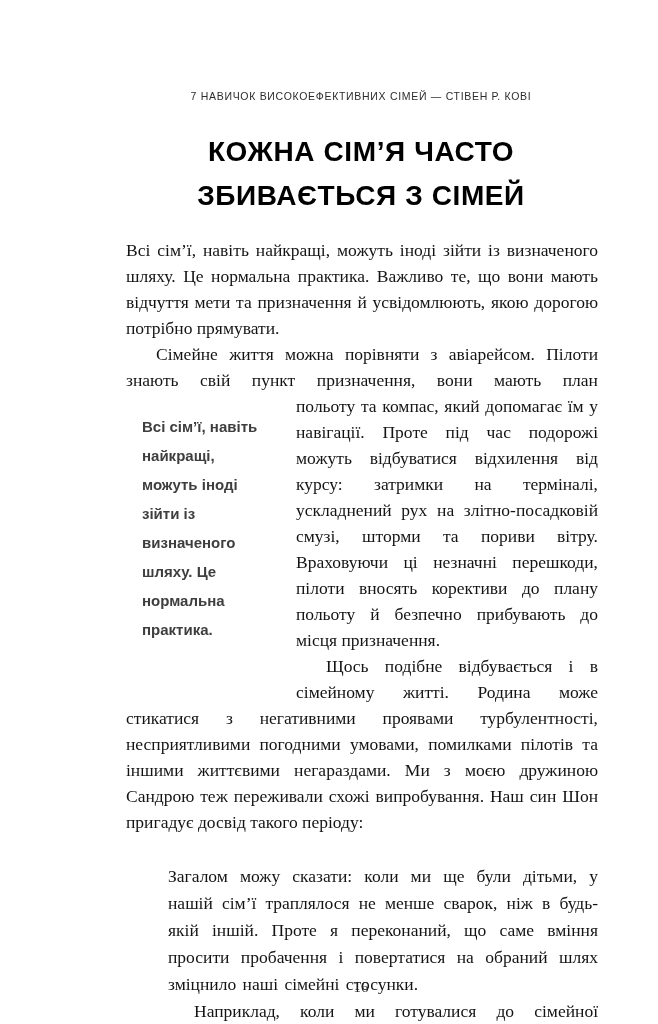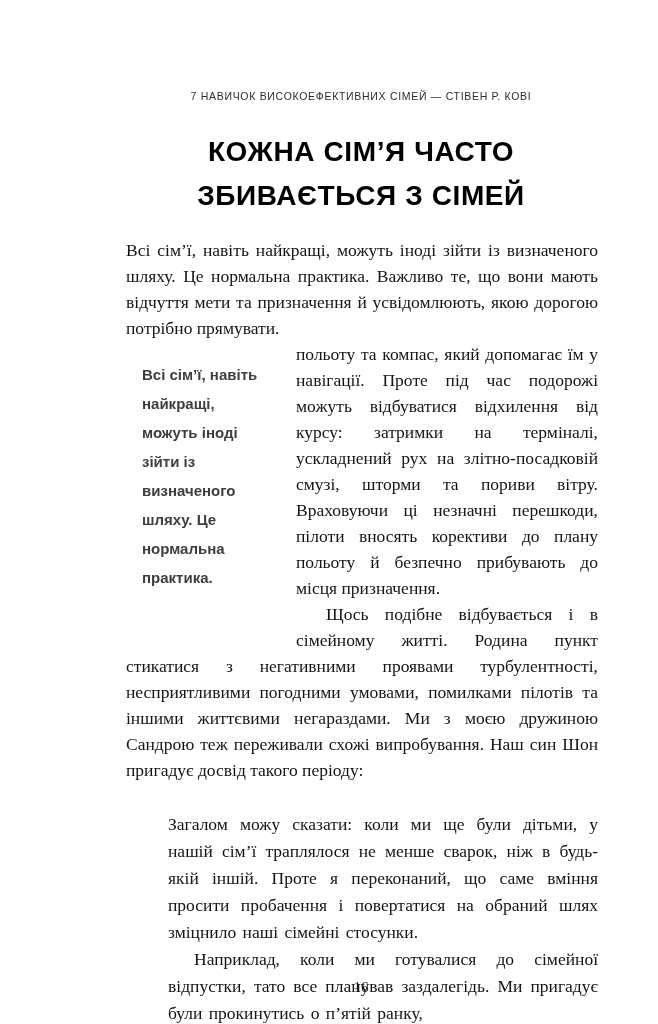--- a/index.html
+++ b/index.html
@@ -84,26 +84,27 @@
 
   <h1 class="chapter-title">
     <span class="title-line">КОЖНА СІМ’Я ЧАСТО</span>
     <span class="title-line">ЗБИВАЄТЬСЯ З СІМЕЙ</span>
   </h1>
 
   <div class="content">
 
     <p class="para">Всі сім’ї, навіть найкращі, можуть іноді зійти із визначеного шляху. Це нормальна практика. Важливо те, що вони мають відчуття мети та призначення й усвідомлюють, якою дорогою потрібно прямувати.</p>
 
+    <p class="para indent para2-intro">Сімейне життя можна порівняти з авіарейсом. Пілоти знають свій пункт призначення, вони мають план</p>
 
     <div class="pull-quote">Всі сім’ї, навіть найкращі, можуть іноді зійти із визначеного шляху. Це нормальна практика.</div>
 
     <p class="para">польоту та компас, який допомагає їм у навігації. Проте під час подорожі можуть відбуватися відхилення від курсу: затримки на терміналі, ускладнений рух на злітно-посадковій смузі, шторми та пориви вітру. Враховуючи ці незначні перешкоди, пілоти вносять корективи до плану польоту й безпечно прибувають до місця призначення.</p>
 
-    <p class="para indent">Щось подібне відбувається і в сімейному житті. Родина пункт стикатися з негативними проявами турбулентності, несприятливими погодними умовами, помилками пілотів та іншими життєвими негараздами. Ми з моєю дружиною Сандрою теж переживали схожі випробування. Наш син Шон пригадує досвід такого періоду:</p>
+    <p class="para indent">Щось подібне відбувається і в сімейному житті. Родина може стикатися з негативними проявами турбулентності, несприятливими погодними умовами, помилками пілотів та іншими життєвими негараздами. Ми з моєю дружиною Сандрою теж переживали схожі випробування. Наш син Шон пригадує досвід такого періоду:</p>
 
     <div class="blockquote">
       <p class="para">Загалом можу сказати: коли ми ще були дітьми, у нашій сім’ї траплялося не менше сварок, ніж в будь-якій іншій. Проте я переконаний, що саме вміння просити пробачення і повертатися на обраний шлях зміцнило наші сімейні стосунки.</p>
       <p class="para indent">Наприклад, коли ми готувалися до сімейної відпустки, тато все планував заздалегідь. Ми пригадує були прокинутись о п’ятій ранку,</p>
     </div>
 
   </div>
 
   <div class="page-number">16</div>
 

